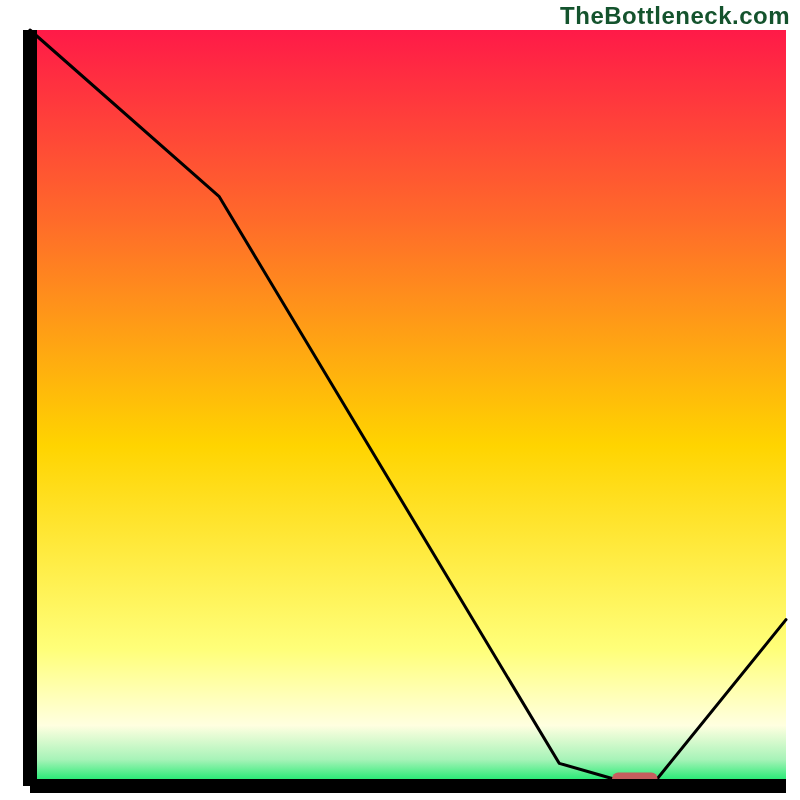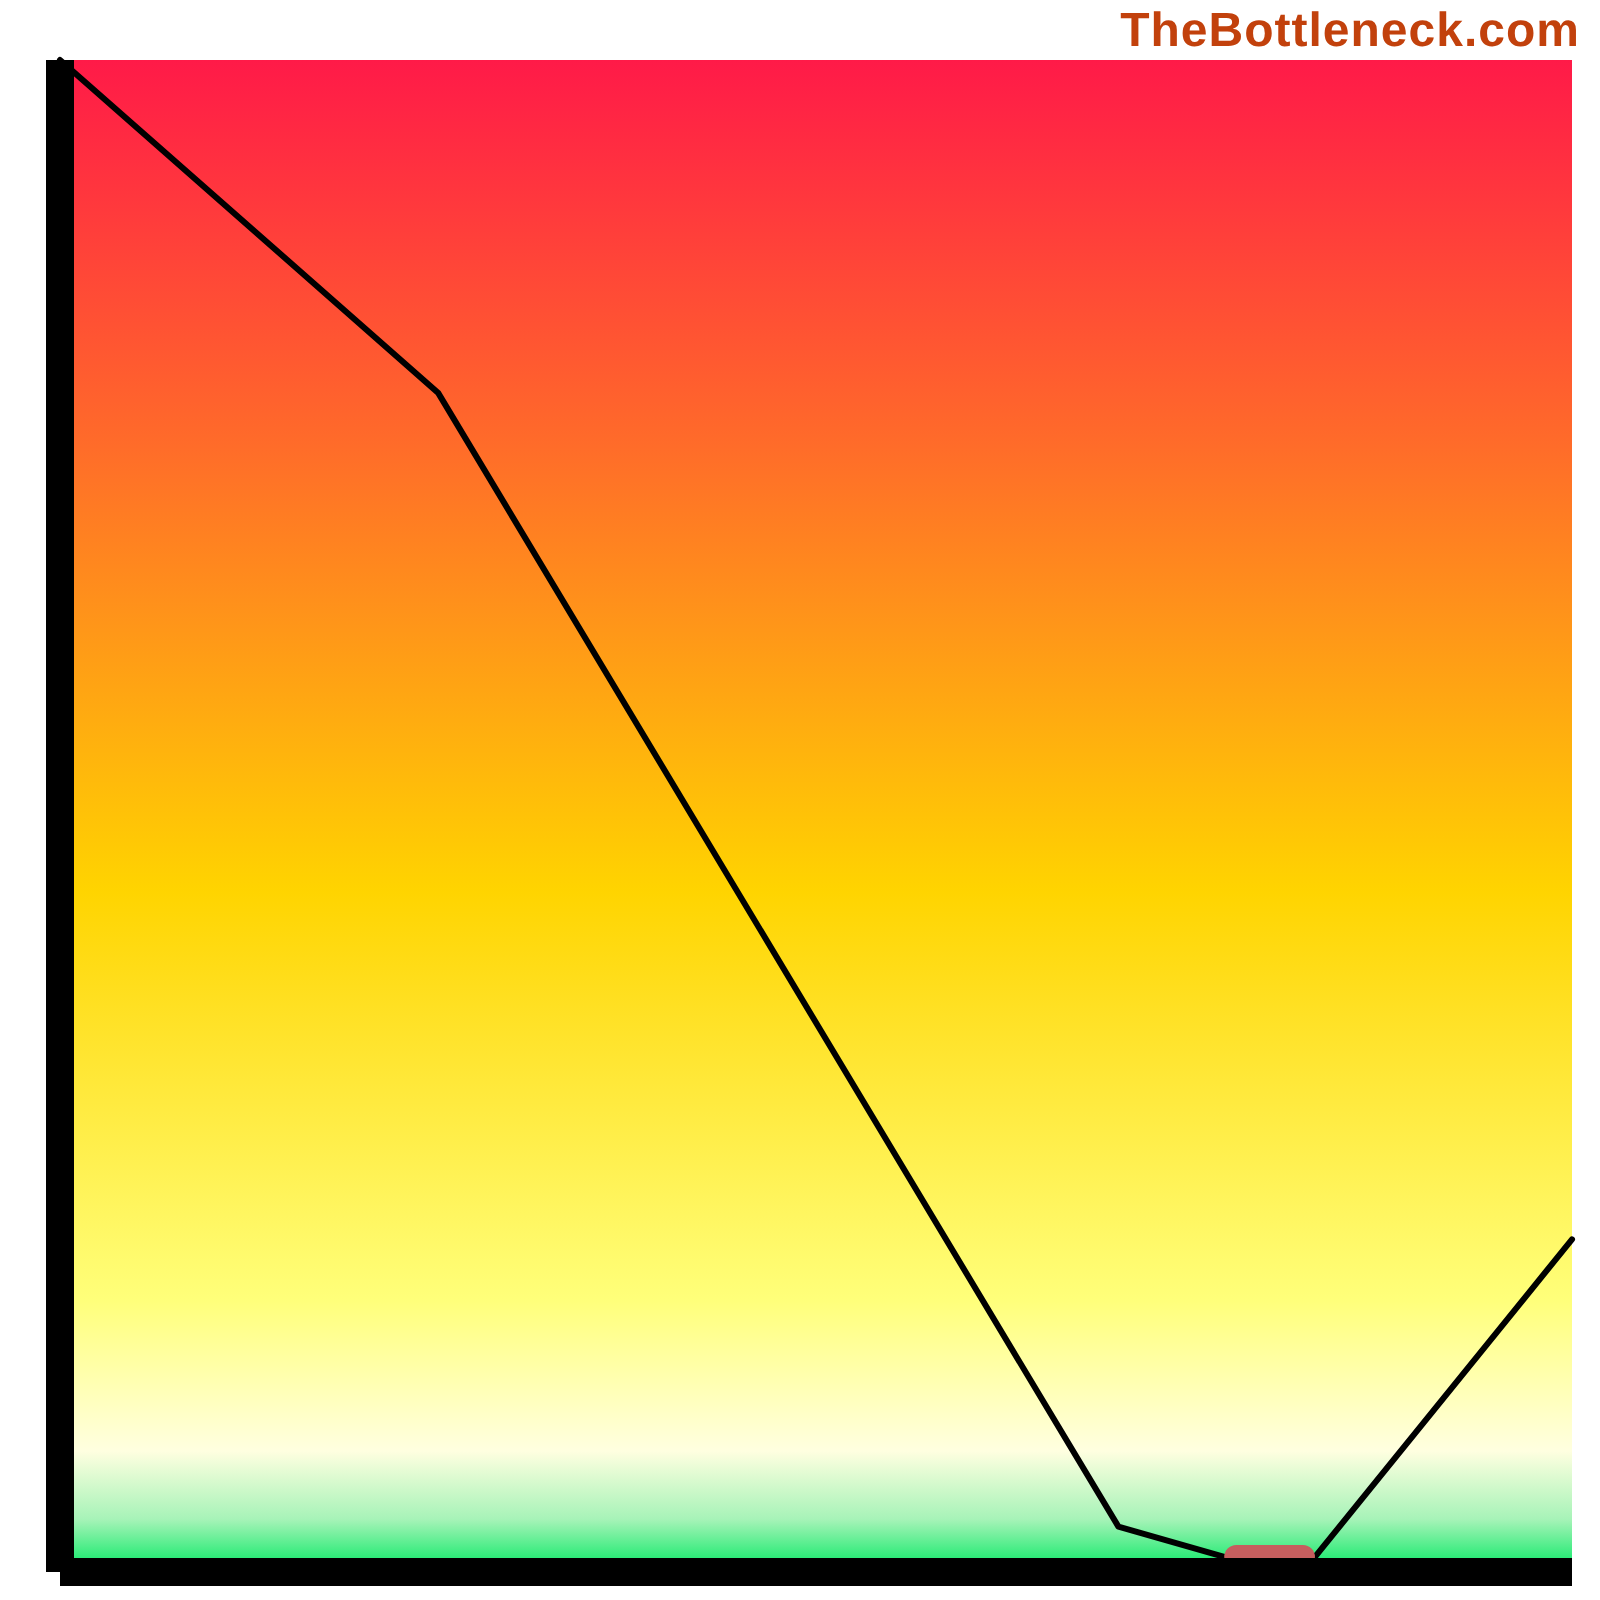--- a/index.html
+++ b/index.html
@@ -14,21 +14,21 @@
     position: relative;
     width: 800px;
     height: 800px;
   }
   .watermark {
     position: absolute;
     top: 2px;
     right: 10px;
     font-size: 24px;
     font-weight: bold;
-    color: #c2410c;
+    color: #14532d;
     z-index: 10;
     letter-spacing: 0.5px;
   }
   svg.plot {
     position: absolute;
     top: 0;
     left: 0;
   }
 </style>
 </head>

